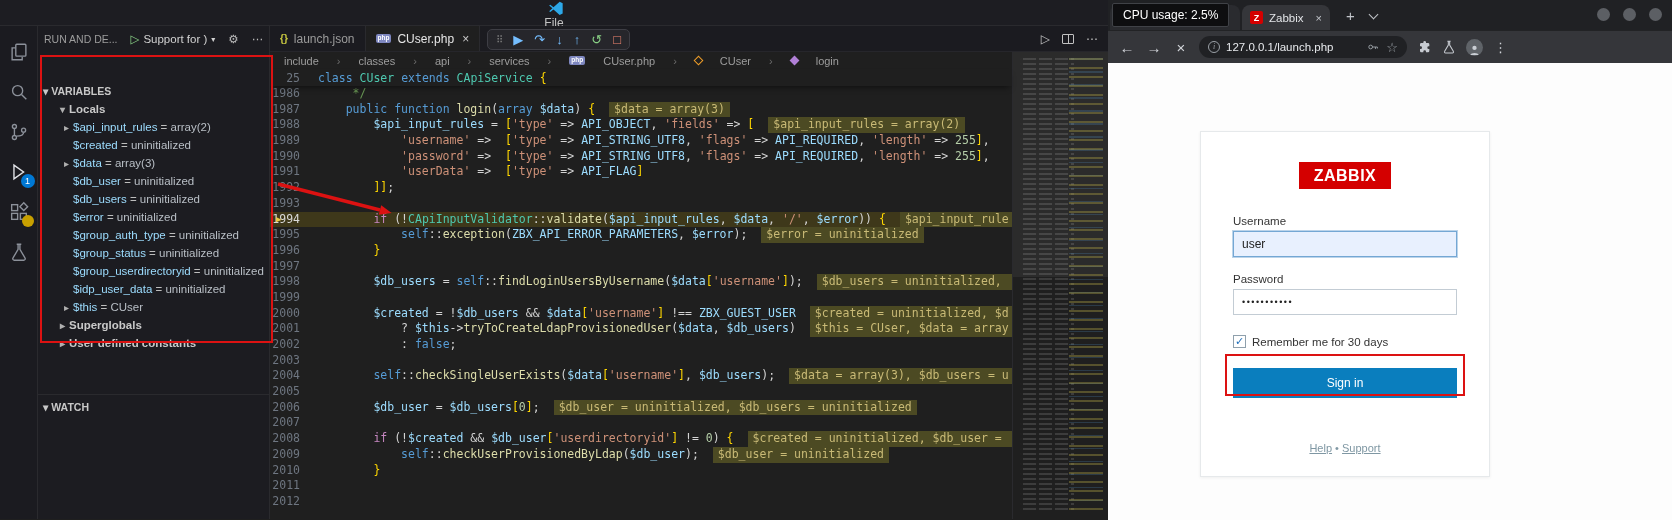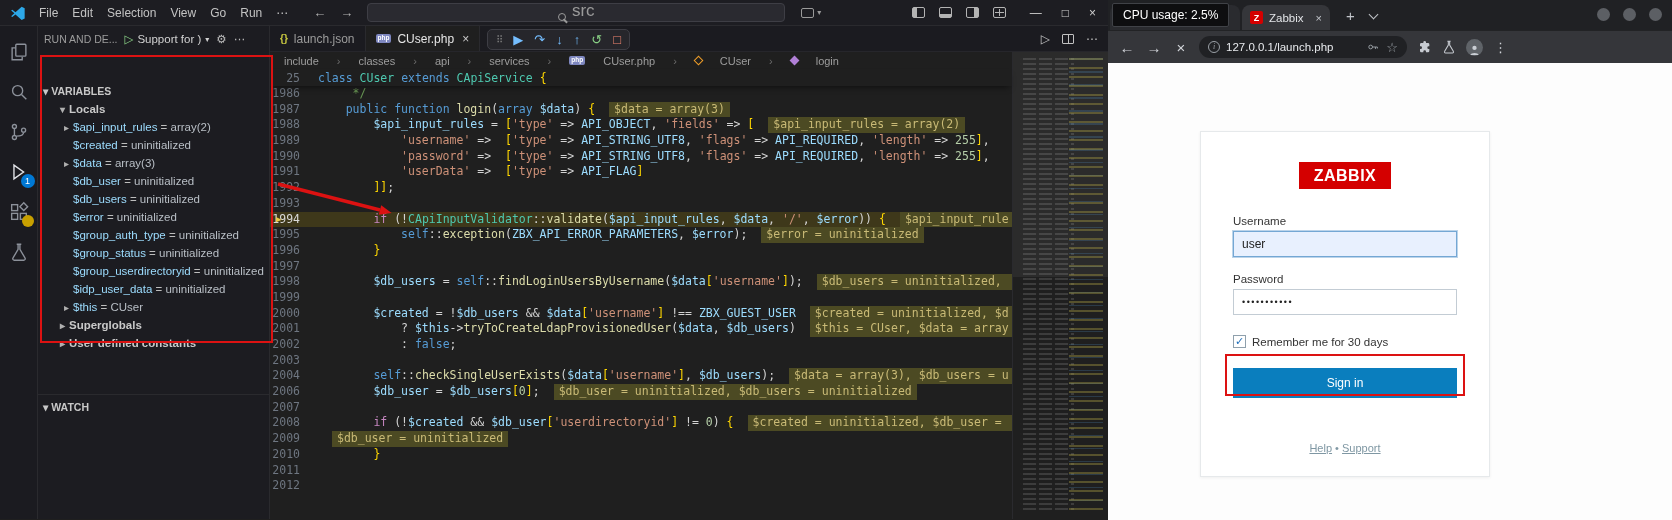--- a/index.html
+++ b/index.html
@@ -2,21 +2,21 @@
 <html><head>
 <meta charset="utf-8">
 <style>
   * { margin:0; padding:0; box-sizing:border-box; }
   html,body { width:1672px; height:520px; overflow:hidden; background:#111; }
   body { font-family:"Liberation Sans", sans-serif; }
   .root { position:relative; width:1672px; height:520px; }
 
   
   .vscode { position:absolute; left:0; top:0; width:1108px; height:520px; background:#1f1f1f; color:#ccc; }
-  .titlebar { height:26px; background:#1d1d22; border-bottom:1px solid #2a2a2e; display:flex; align-items:center; font-size:12px; color:#c3c3c3; }
+  .titlebar { height:26px; background:#1d1d22; border-bottom:1px solid #2a2a2e; display:flex; align-items:center; font-size:12px; color:#c3c3c3;flex-direction:column; }
   .vs-logo { width:16px; height:16px; margin:0 6px 0 10px; flex:none; }
   .menu-item { padding:0 7px; }
   .nav-arrows { margin-left:18px; display:flex; gap:14px; color:#b6b6b6; font-size:13px; }
   .cmd-center { margin-left:14px; width:418px; height:19px; background:#2a2a30; border:1px solid #3e3e45; border-radius:4px; display:flex; align-items:flex-end; justify-content:center; gap:6px; color:#9a9a9a; font-size:17px; }
   .mag { width:8px; height:8px; border:1.4px solid #9a9a9a; border-radius:50%; position:relative; flex:none; }
   .mag::after { content:""; position:absolute; width:5px; height:1.5px; background:#9a9a9a; transform:rotate(45deg); right:-3.5px; bottom:-1px; }
   .tb-extra { margin-left:16px; display:flex; align-items:center; gap:3px; color:#9a9a9a; }
   .tb-extra .scr { width:13px; height:10px; border:1.3px solid #9a9a9a; border-radius:2px; }
   .tb-right { margin-left:auto; display:flex; align-items:center; gap:14px; padding-right:12px; }
   .lt { width:13px; height:11px; border:1.3px solid #b4b4b4; border-radius:2px; position:relative; }
@@ -30,21 +30,21 @@
 
   .main { display:flex; height:493px; }
   .activitybar { width:38px; background:#1b1b20; border-right:1px solid #2a2a2e; display:flex; flex-direction:column; align-items:center; padding-top:14px; gap:16px; flex:none; }
   .ab-wrap { position:relative; width:24px; height:24px; display:flex; align-items:center; justify-content:center; }
   .ab-ic { width:22px; height:22px; fill:none; stroke:#8c919a; stroke-width:1.5; }
   .ab-ic.active { stroke:#e2e4e8; }
   .badge-blue { position:absolute; right:-4px; bottom:-4px; min-width:14px; height:14px; border-radius:8px; background:#0078d4; color:#fff; font-size:9px; display:flex; align-items:center; justify-content:center; padding:0 3px; }
   .badge-yellow { position:absolute; right:-3px; bottom:-3px; width:12px; height:12px; border-radius:50%; background:#c8a000; }
 
   .sidebar { width:232px; background:#1c1c21; border-right:1px solid #2a2a2e; position:relative; font-size:11.5px; flex:none; }
-  .side-top { height:26px; display:flex; align-items:center; gap:7px; padding:0 6px; color:#bdbdbd; }
+  .side-top { height:26px; display:flex; align-items:center; gap:13px; padding:0 6px; color:#bdbdbd; }
   .panel-title { font-size:10.5px; color:#9d9d9d; white-space:nowrap; }
   .listen-btn { display:flex; align-items:center; gap:4px; color:#d2d2d2; font-size:11.5px; white-space:nowrap; }
   .green { color:#89d185; }
   .sec-vars { position:absolute; top:56px; left:0; right:0; }
   .sec-header { height:18px; display:flex; align-items:center; gap:3px; font-size:10.5px; font-weight:700; color:#c8c8c8; padding-left:5px; }
   .srow { height:18px; display:flex; align-items:center; white-space:nowrap; overflow:hidden; }
   .srow .chev { width:13px; flex:none; color:#b0b0b0; font-size:10px; text-align:center; }
   .scope-row { padding-left:18px; font-weight:700; color:#c9c9c9; }
   .var-row { padding-left:22px; }
   .vname { color:#9cdcfe; flex:none; }
@@ -399,24 +399,25 @@
               <div class="cl"><span class="ln">1995</span><span class="ct"><span class="sg-k">            self</span><span class="sg-p">::</span><span class="sg-f">exception</span><span class="sg-p">(</span><span class="sg-v">ZBX_API_ERROR_PARAMETERS</span><span class="sg-p">, </span><span class="sg-v">$error</span><span class="sg-p">);</span></span><span class="dbg-chip">$error = uninitialized</span></div>
               <div class="cl"><span class="ln">1996</span><span class="ct"><span class="sg-b">        }</span></span></div>
               <div class="cl"><span class="ln">1997</span><span class="ct"></span></div>
               <div class="cl"><span class="ln">1998</span><span class="ct"><span class="sg-v">        $db_users</span><span class="sg-p"> = </span><span class="sg-k">self</span><span class="sg-p">::</span><span class="sg-f">findLoginUsersByUsername</span><span class="sg-p">(</span><span class="sg-v">$data</span><span class="sg-b">[</span><span class="sg-s">'username'</span><span class="sg-b">]</span><span class="sg-p">);</span></span><span class="dbg-chip">$db_users = uninitialized, </span></div>
               <div class="cl"><span class="ln">1999</span><span class="ct"></span></div>
               <div class="cl"><span class="ln">2000</span><span class="ct"><span class="sg-v">        $created</span><span class="sg-p"> = !</span><span class="sg-v">$db_users</span><span class="sg-p"> &amp;&amp; </span><span class="sg-v">$data</span><span class="sg-b">[</span><span class="sg-s">'username'</span><span class="sg-b">]</span><span class="sg-p"> !== </span><span class="sg-v">ZBX_GUEST_USER</span></span><span class="dbg-chip">$created = uninitialized, $d</span></div>
               <div class="cl"><span class="ln">2001</span><span class="ct"><span class="sg-p">            ? </span><span class="sg-v">$this</span><span class="sg-p">-&gt;</span><span class="sg-f">tryToCreateLdapProvisionedUser</span><span class="sg-p">(</span><span class="sg-v">$data</span><span class="sg-p">, </span><span class="sg-v">$db_users</span><span class="sg-p">)</span></span><span class="dbg-chip">$this = CUser, $data = array</span></div>
               <div class="cl"><span class="ln">2002</span><span class="ct"><span class="sg-p">            : </span><span class="sg-k">false</span><span class="sg-p">;</span></span></div>
               <div class="cl"><span class="ln">2003</span><span class="ct"></span></div>
               <div class="cl"><span class="ln">2004</span><span class="ct"><span class="sg-k">        self</span><span class="sg-p">::</span><span class="sg-f">checkSingleUserExists</span><span class="sg-p">(</span><span class="sg-v">$data</span><span class="sg-b">[</span><span class="sg-s">'username'</span><span class="sg-b">]</span><span class="sg-p">, </span><span class="sg-v">$db_users</span><span class="sg-p">);</span></span><span class="dbg-chip">$data = array(3), $db_users = u</span></div>
+              <div class="cl"><span class="ln">2005</span><span class="ct"></span></div>
               <div class="cl"><span class="ln">2006</span><span class="ct"><span class="sg-v">        $db_user</span><span class="sg-p"> = </span><span class="sg-v">$db_users</span><span class="sg-b">[</span><span class="sg-n">0</span><span class="sg-b">]</span><span class="sg-p">;</span></span><span class="dbg-chip">$db_user = uninitialized, $db_users = uninitialized</span></div>
               <div class="cl"><span class="ln">2007</span><span class="ct"></span></div>
               <div class="cl"><span class="ln">2008</span><span class="ct"><span class="sg-c">        if</span><span class="sg-p"> (!</span><span class="sg-v">$created</span><span class="sg-p"> &amp;&amp; </span><span class="sg-v">$db_user</span><span class="sg-b">[</span><span class="sg-s">'userdirectoryid'</span><span class="sg-b">]</span><span class="sg-p"> != </span><span class="sg-n">0</span><span class="sg-p">) </span><span class="sg-b">{</span></span><span class="dbg-chip">$created = uninitialized, $db_user = </span></div>
-              <div class="cl"><span class="ln">2009</span><span class="dbg-chip">$db_user = uninitialized</span></div>
+              <div class="cl"><span class="ln">2009</span><span class="ct"><span class="sg-k">            self</span><span class="sg-p">::</span><span class="sg-f">checkUserProvisionedByLdap</span><span class="sg-p">(</span><span class="sg-v">$db_user</span><span class="sg-p">);</span></span><span class="dbg-chip">$db_user = uninitialized</span></div>
               <div class="cl"><span class="ln">2010</span><span class="ct"><span class="sg-b">        }</span></span></div>
               <div class="cl"><span class="ln">2011</span><span class="ct"></span></div>
               <div class="cl"><span class="ln">2012</span><span class="ct"></span></div>
             </div>
         </div>
 
         <div class="minimap">
           <div class="mm-view"></div>
         </div>
       </div>

